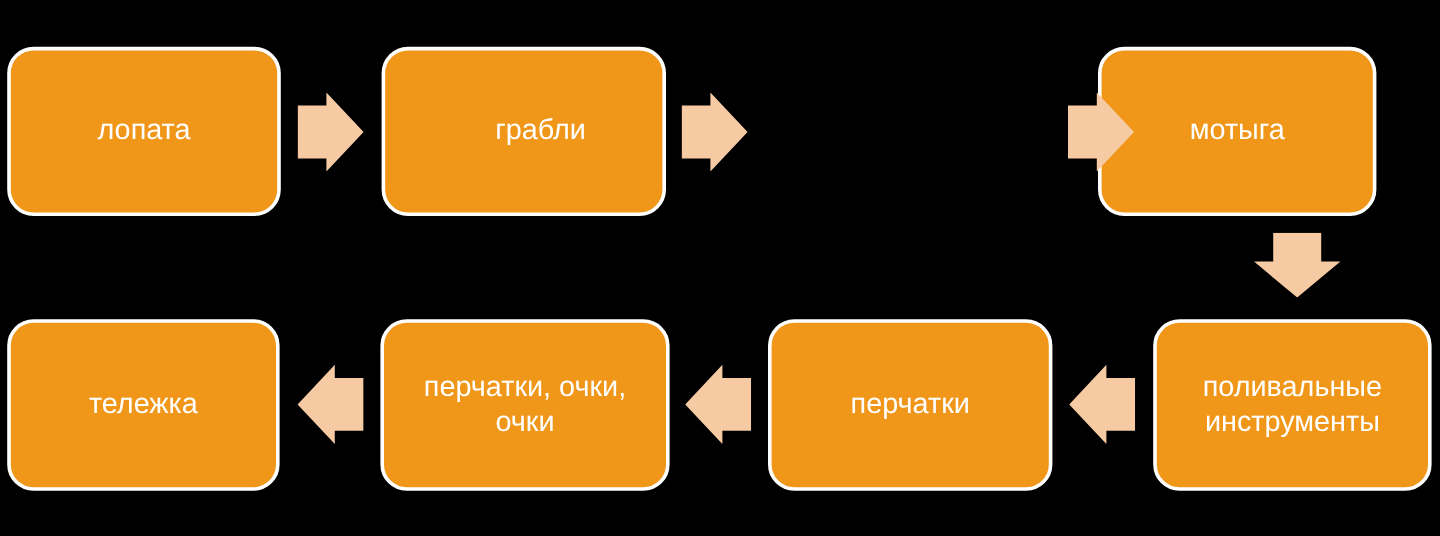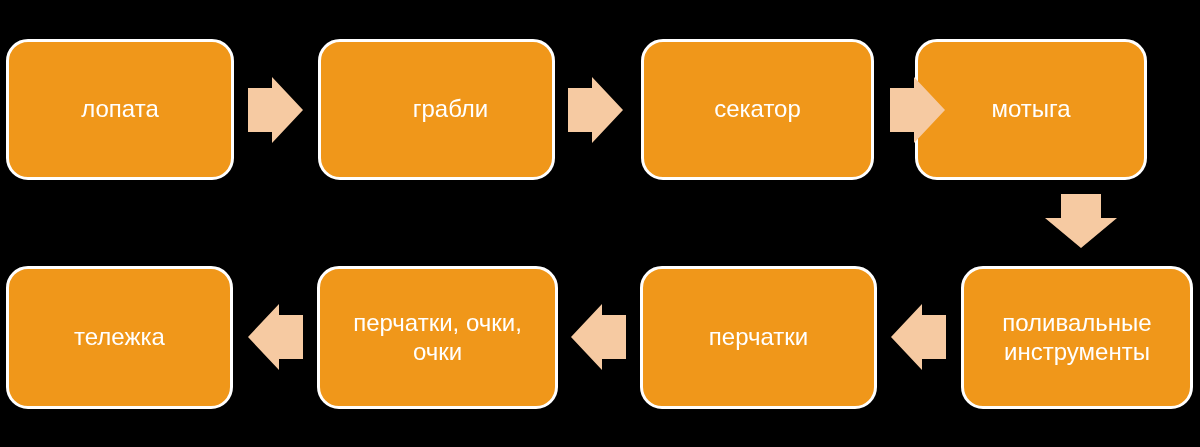--- a/index.html
+++ b/index.html
@@ -65,23 +65,20 @@
 <body>
 
 <div class="canvas">
 
   <div class="flow-box b-lopata">
     <span>лопата</span>
   </div>
   <div class="flow-box b-grabli">
     <span>грабли</span>
   </div>
-  <div class="flow-box b-sekator">
-    <span>секатор</span>
-  </div>
   <div class="flow-box b-motyga">
     <span>мотыга</span>
   </div>
 
   <div class="flow-box b-polivalnye">
     <span>поливальные инструменты</span>
   </div>
   <div class="flow-box b-dozatory">
     <span>перчатки</span>
   </div>

